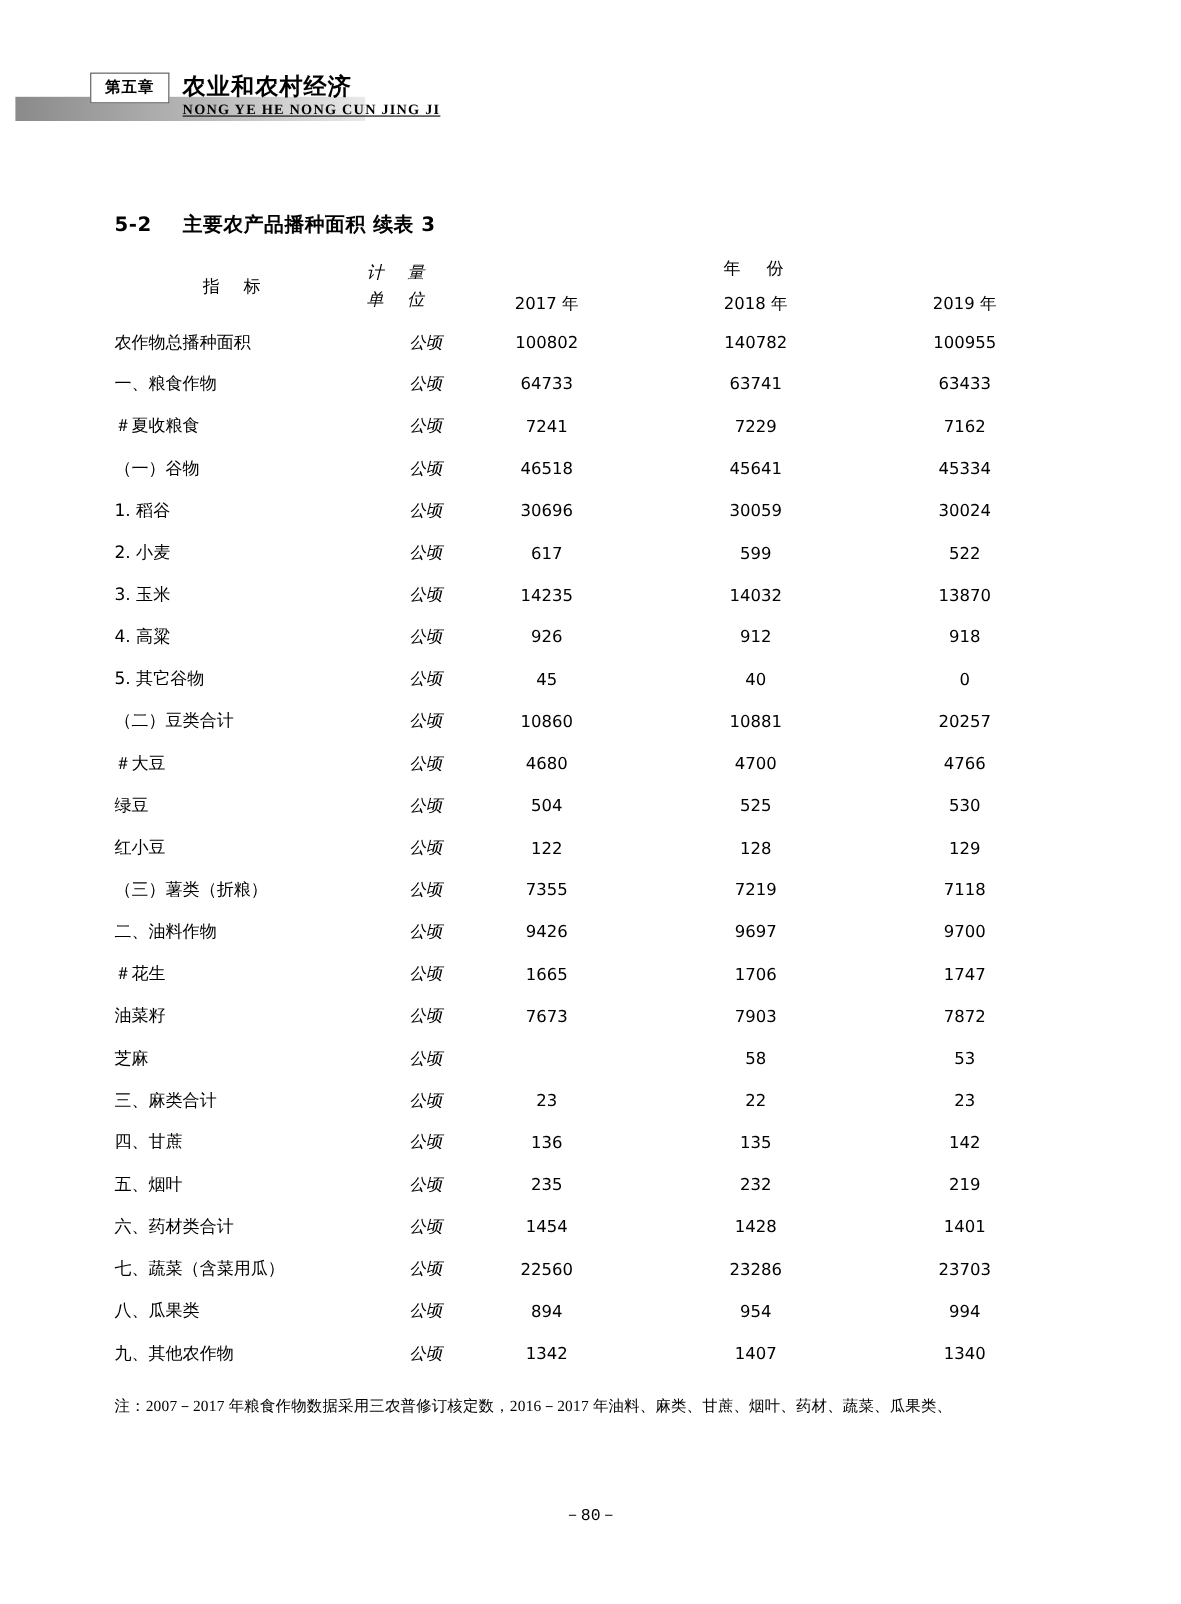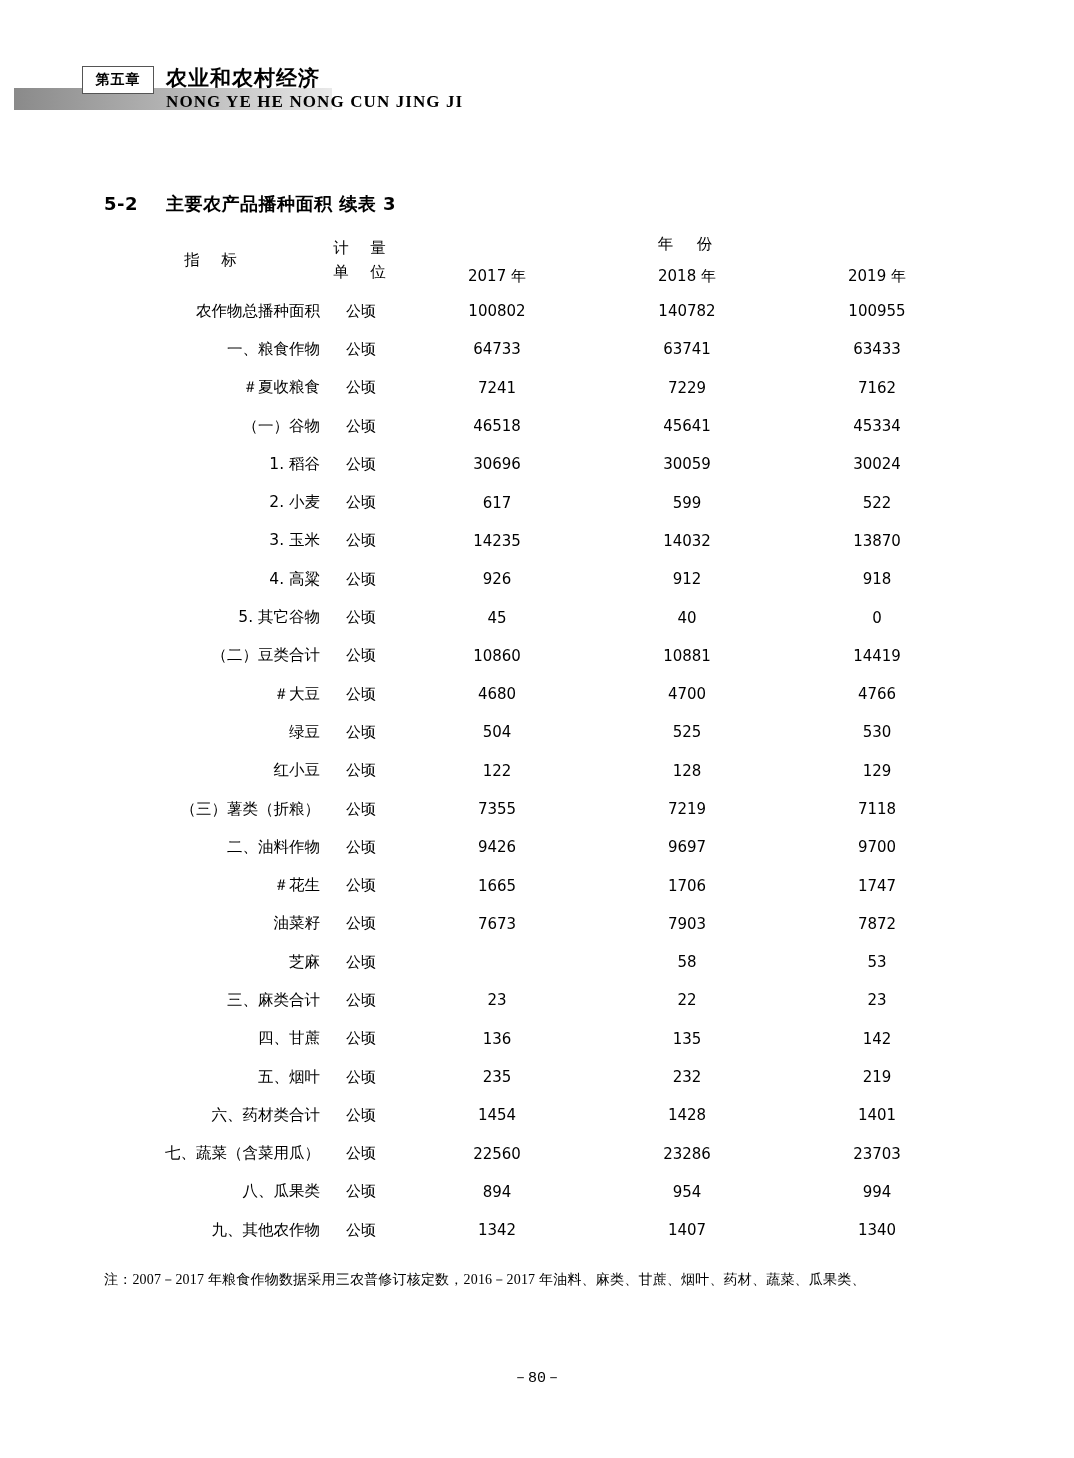--- a/index.html
+++ b/index.html
@@ -56,23 +56,24 @@
     font-family: Liberation Serif, serif;
     font-size: 21px;
     font-weight: bold;
     letter-spacing: 1px;
   }
   .chapter-title-py {
     position: absolute;
     left: 166px;
     top: 36px;
     font-family: "Liberation Serif", serif;
-    font-size: 17px;
+    font-size: 13px;
     letter-spacing: 1.1px;
     font-weight: bold;
+    text-decoration: underline;
   }
 
   
   .table-title {
     position: absolute;
     left: 104px;
     top: 192px;
     font-family: "DejaVu Sans", sans-serif;
     font-size: 18px;
     font-weight: bold;
@@ -101,21 +102,21 @@
   }
   
   col.c-ind { width: 216px; }
   col.c-unit { width: 82px; }
   col.c-y { width: 190px; }
 
   .top-rule { border-top: 2.4px solid #000; }
   .bot-rule { border-bottom: 2.4px solid #000; }
   .thin-bot { border-bottom: 1px solid #000; }
   .vline-r { border-right: 1px solid #000; }
-  .vline-r2 { border-right: 2.2px solid #000; }
+  .vline-r2 { border-right: 2.2px solid #000; font-style: italic; }
 
   .hdr-cell {
     text-align: center;
     vertical-align: middle;
     height: 64px;
     font-size: 15.5px;
     letter-spacing: 3px;
   }
   .hdr-two-line {
     line-height: 1.55;
@@ -132,26 +133,26 @@
     text-align: center;
     vertical-align: middle;
     font-size: 15px;
   }
 
   tr.data td {
     height: 38.3px;
     vertical-align: middle;
   }
   td.ind {
-    text-align: right;
+    text-align: left;
     padding-left: 10px;
     font-size: 15.5px;
   }
   td.unit {
-    text-align: center;
+    text-align: right;
     font-size: 15px;
   }
   td.val {
     text-align: center;
     font-size: 15px;
     font-family: "Liberation Serif", serif;
   }
 
   
   .lv0 { padding-left: 10px; }
@@ -283,21 +284,21 @@
           <td class="unit vline-r2">公顷</td>
           <td class="val vline-r">45</td>
           <td class="val vline-r">40</td>
           <td class="val">0</td>
         </tr>
         <tr class="data">
           <td class="ind vline-r lv1">（二）豆类合计</td>
           <td class="unit vline-r2">公顷</td>
           <td class="val vline-r">10860</td>
           <td class="val vline-r">10881</td>
-          <td class="val">14419</td>
+          <td class="val">20257</td>
         </tr>
         <tr class="data">
           <td class="ind vline-r lv2">＃大豆</td>
           <td class="unit vline-r2">公顷</td>
           <td class="val vline-r">4680</td>
           <td class="val vline-r">4700</td>
           <td class="val">4766</td>
         </tr>
         <tr class="data">
           <td class="ind vline-r lv4">绿豆</td>

